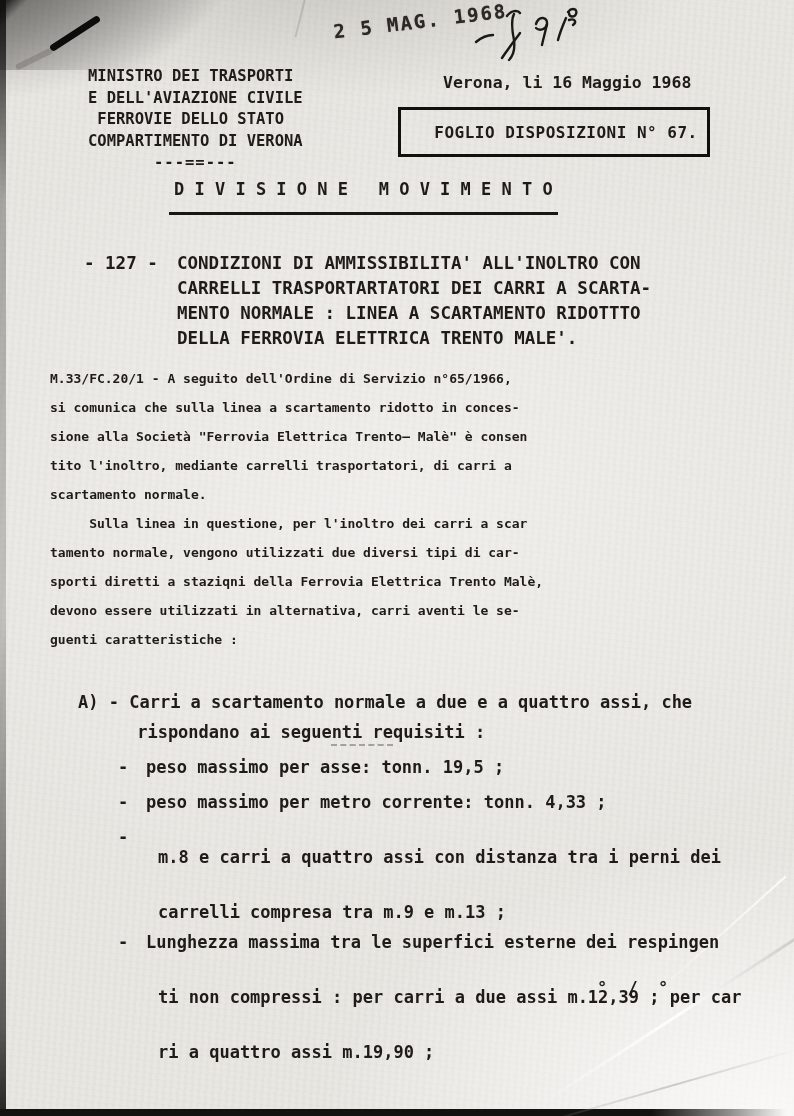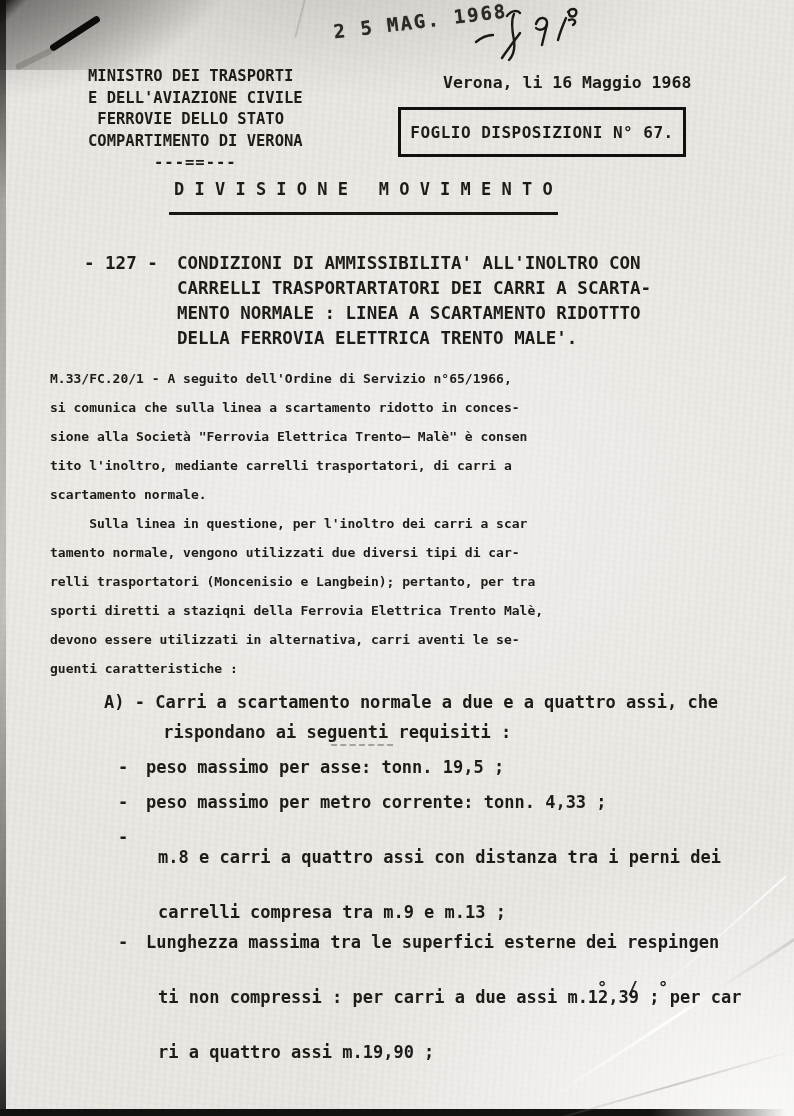--- a/index.html
+++ b/index.html
@@ -46,33 +46,33 @@
     background:linear-gradient(to right, rgba(255,255,255,0), rgba(255,255,255,0.85));}
   .crease-top{position:absolute;left:300px;top:-8px;width:2px;height:46px;transform:rotate(14deg);
     background:rgba(150,147,141,0.4);}
 
   
   .agency{position:absolute;left:88px;top:66px;font-size:15.5px;line-height:21.5px;}
   .agency-sep{text-align:center;letter-spacing:1px;}
   .place-date{position:absolute;left:443px;top:73px;font-size:16.5px;}
   .foglio-box{position:absolute;left:398px;top:107px;width:282px;height:44px;
     border:3px solid #12100e;display:flex;align-items:center;justify-content:center;
-    font-size:16px;letter-spacing:0.5px;}
+    font-size:16px;letter-spacing:0.5px;padding-left:24px;}
 
   
   .division{position:absolute;left:174px;top:179px;font-size:17px;
     border-bottom:3px solid #191714;padding:0 5px 13px 5px;margin-left:-5px;}
   .item-number{position:absolute;left:84px;top:253px;font-size:17.5px;}
   .item-title{position:absolute;left:177px;top:251px;font-size:17.5px;line-height:25px;width:500px;}
 
   
   .para{position:absolute;left:50px;font-size:13px;line-height:29px;}
   .para1{top:364px;}
   .para2{top:509px;}
-  .section-a{position:absolute;left:104px;top:687px;font-size:17px;line-height:30px;}
+  .section-a{position:absolute;left:78px;top:687px;font-size:17px;line-height:30px;}
   .section-a .l2{margin-left:calc(5ch + 8px);}
   .bullets{position:absolute;left:118px;top:752px;font-size:17px;line-height:30px;}
   .bl{position:relative;padding-left:28px;}
   .bl .dash{position:absolute;left:0;}
   .bl.cont{padding-left:40px;margin-top:25px;}
   .bl.gap{margin-bottom:5px;}
   .continuation-mark{position:absolute;left:597px;top:978px;font-size:17px;letter-spacing:5px;}
 </style>
 </head>
 <body>
@@ -132,21 +132,20 @@
     <div class="line"><span>M.33/FC.20/1 - A seguito dell'Ordine di Servizio n°65/1966,</span></div>
     <div class="line"><span>si comunica che sulla linea a scartamento ridotto in conces-</span></div>
     <div class="line"><span>sione alla Società "Ferrovia Elettrica Trento— Malè" è conse</span><span class="tu">n</span></div>
     <div class="line"><span>tito l'inoltro, mediante carrelli trasportatori, di carri a</span></div>
     <div class="line"><span>scartamento normale.</span></div>
   </div>
 
   <div class="para para2">
     <div class="line"><span>     Sulla linea in questione, per l'inoltro dei carri a sca</span><span class="tu">r</span></div>
     <div class="line"><span>tamento normale, vengono utilizzati due diversi tipi di car-</span></div>
-    <div class="line"><span>relli trasportatori (Moncenisio e Langbein); pertanto, per tr</span><span class="tu">a</span></div>
     <div class="line"><span>sporti diretti a staziqni della Ferrovia Elettrica Trento Malè,</span></div>
     <div class="line"><span>devono essere utilizzati in alternativa, carri aventi le se-</span></div>
     <div class="line"><span>guenti caratteristiche :</span></div>
   </div>
 
   <div class="section-a">
     <div class="line"><span>A) - </span><span class="tu">Carri a scartamento normale a due e a quattro assi, che</span></div>
     <div class="line l2"><span class="tu">rispondano ai seguenti requisiti</span><span> :</span></div>
   </div>
 

